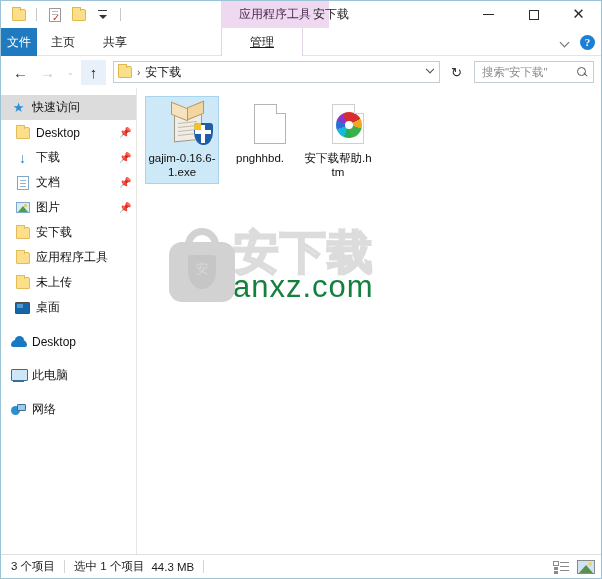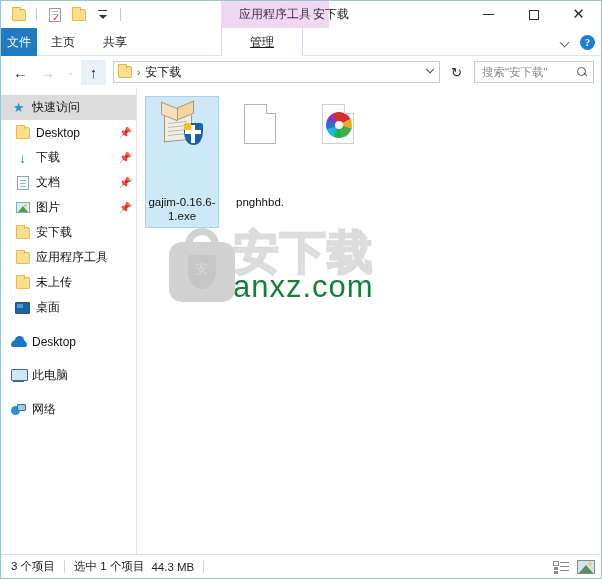--- a/index.html
+++ b/index.html
@@ -315,23 +315,22 @@
     background: #ffffff;
     overflow: hidden;
   }
   .files {
     display: flex; flex-wrap: wrap;
     padding: 8px 0 0 8px;
     position: relative; z-index: 2;
   }
   .file-item {
     width: 74px; margin-right: 4px;
-    display: flex; flex-direction: column; align-items: center;
+    display: flex; flex-direction: column; align-items: flex-end;
     padding: 4px 2px 5px 2px;
-    gap: 44px;
   }
   .file-item.sel { background: #cde8f7; border: 1px solid #a8d4ee; padding: 3px 1px 4px 1px; }
   .file-icon-wrap {
     width: 50px; height: 48px;
     display: flex; align-items: center; justify-content: center;
     margin-bottom: 3px;
   }
   .file-label {
     font-size: 11.5px; color: #111; text-align: center;
     line-height: 14px; word-break: break-all; width: 100%;
@@ -710,20 +709,21 @@
           </div>
           <div class="file-label">pnghhbd.</div>
         </div>
 
         <div class="file-item">
           <div class="file-icon-wrap">
             <div class="doc-htm">
                 <div class="pinwheel"></div>
               </div>
           </div>
+          <div class="file-label">安下载帮助.htm</div>
         </div>
 
       </div>
 
       <div class="watermark">
         <div class="wm-logo">
           <div class="wm-bag"></div>
           <div class="wm-handle"></div>
           <div class="wm-shield">安</div>
         </div>

